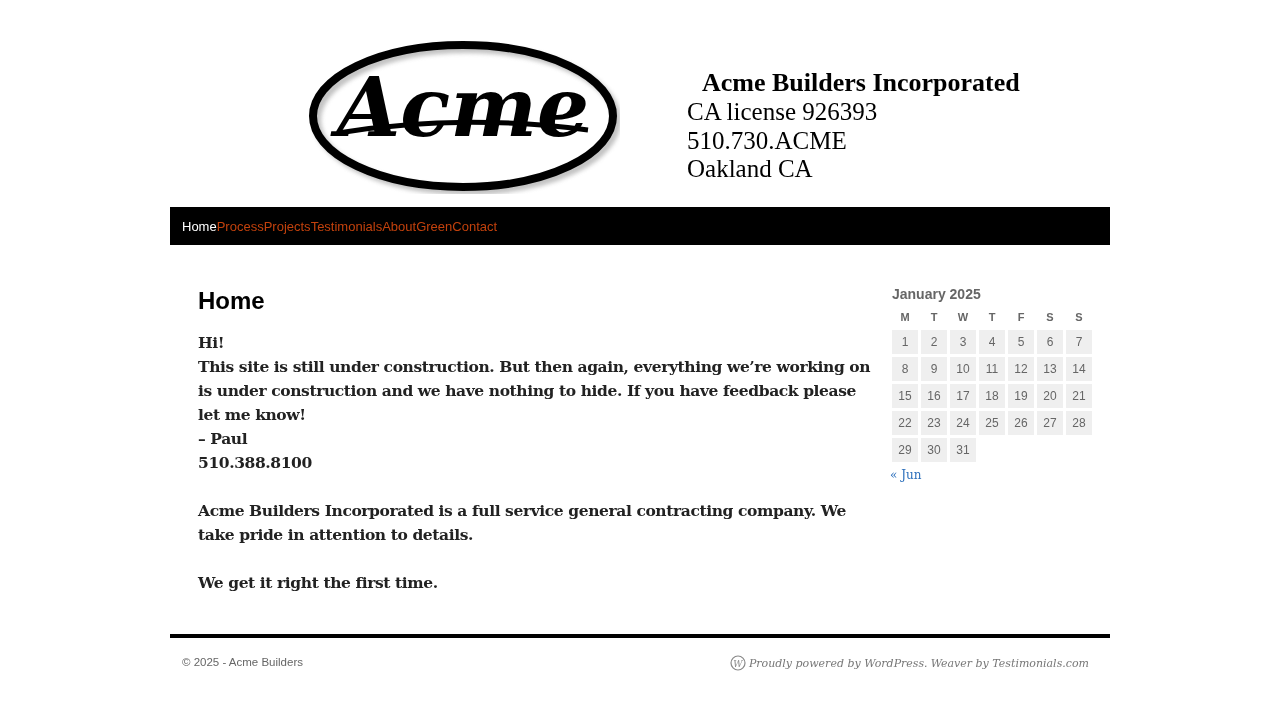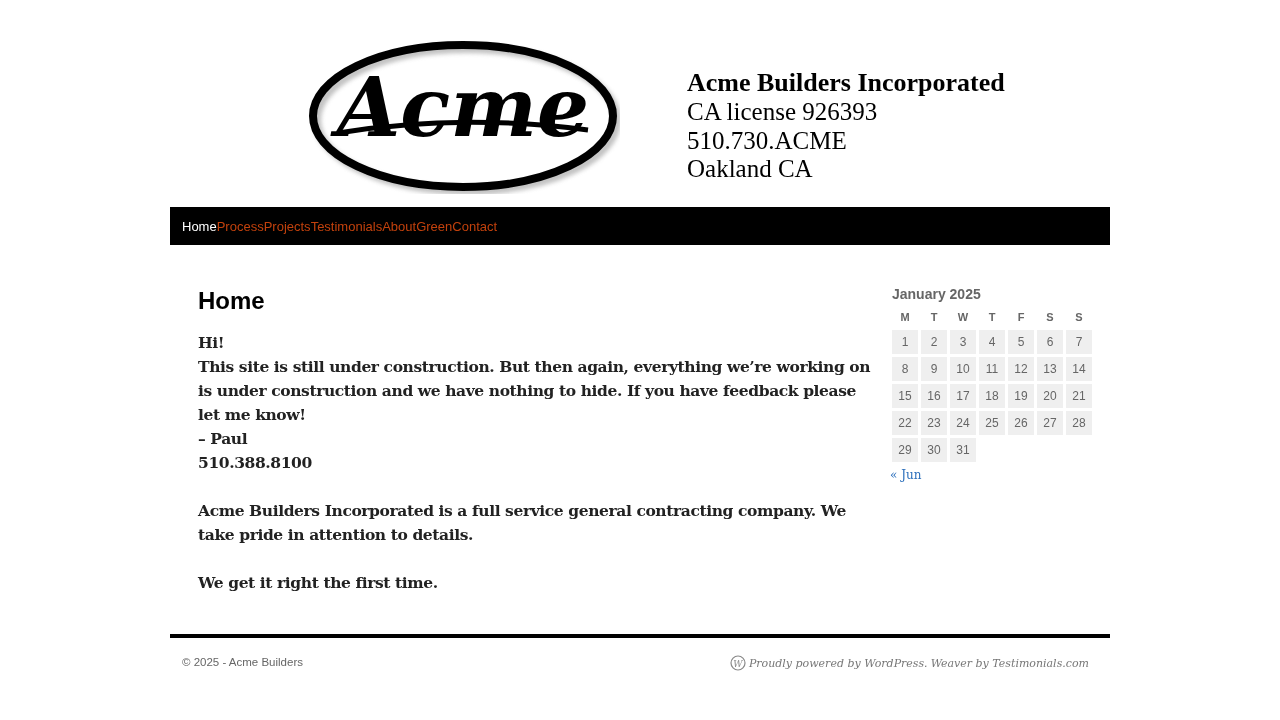--- a/index.html
+++ b/index.html
@@ -1,21 +1,21 @@
 <!DOCTYPE html>
 <html><head>
   <meta charset="utf-8">
   <style>
     html, body { margin: 0; padding: 0; background: #ffffff; }
     body { width: 1280px; height: 720px; position: relative; overflow: hidden; font-family: "Liberation Sans", sans-serif; }
     .wrap { position: absolute; left: 170px; top: 0; width: 940px; }
     .header { position: relative; height: 224px; }
     .logo { position: absolute; left: 138px; top: 38px; width: 312px; height: 156px; }
     .site-info { position: absolute; left: 517px; top: 68px; font-family: "Liberation Serif", serif; color: #000; }
-    .site-info .name { font-size: 26px; font-weight: bold; line-height: 30px; }
+    .site-info .name { font-size: 26px; font-weight: bold; line-height: 30px; margin-left: 15px; }
     .site-info .line { font-size: 25px; line-height: 28.5px; }
     .nav { position: absolute; top: 207px; left: 0; width: 940px; height: 38px; background: #000; display: flex; align-items: center; padding-left: 12px; box-sizing: border-box; }
     .nav a { color: #c2410c; font-size: 13px; text-decoration: none; font-family: "Liberation Sans", sans-serif; }
     .nav a.current { color: #ffffff; }
     .content { position: absolute; left: 28px; top: 285px; width: 680px; }
     .content h1 { margin: 0; font-size: 24px; font-weight: bold; color: #000; font-family: "Liberation Sans", sans-serif; line-height: 32px; }
     .entry { margin-top: 14px; font-family: "DejaVu Serif", serif; font-weight: bold; font-size: 15.5px; line-height: 24px; color: #222; letter-spacing: -0.4px; }
     .entry p { margin: 0 0 24px 0; }
     .sidebar { position: absolute; left: 720px; top: 284px; width: 210px; }
     .cal-caption { font-size: 14px; font-weight: bold; color: #666; margin-left: 2px; height: 20px; line-height: 20px; }

